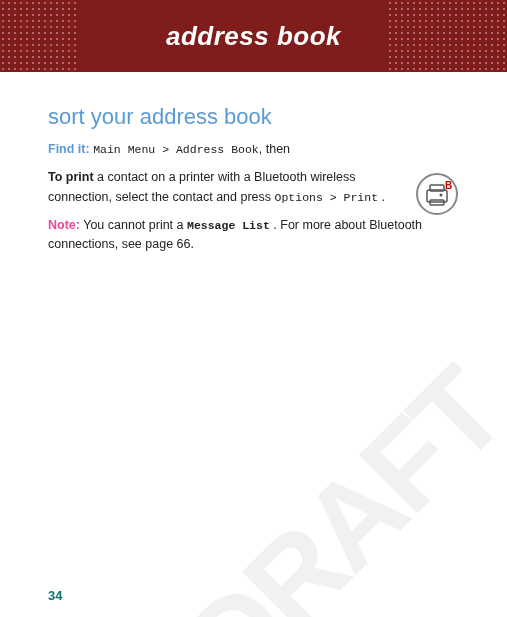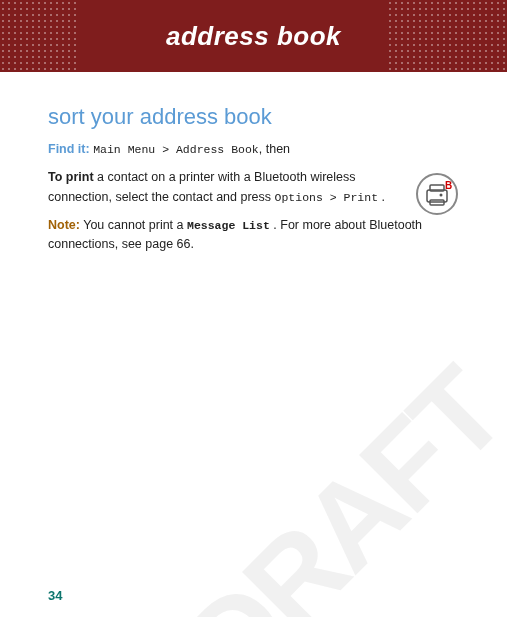--- a/index.html
+++ b/index.html
@@ -87,21 +87,21 @@
       font-size: 11.5px;
       color: #222222;
     }
 
     .body-text .bold-text {
       font-weight: bold;
       color: #222222;
     }
 
     .body-text .note-label {
-      color: #a16207;
+      color: #ec4899;
       font-weight: bold;
     }
 
     
     .row-with-icon {
       display: flex;
       align-items: center;
       gap: 16px;
     }
 

